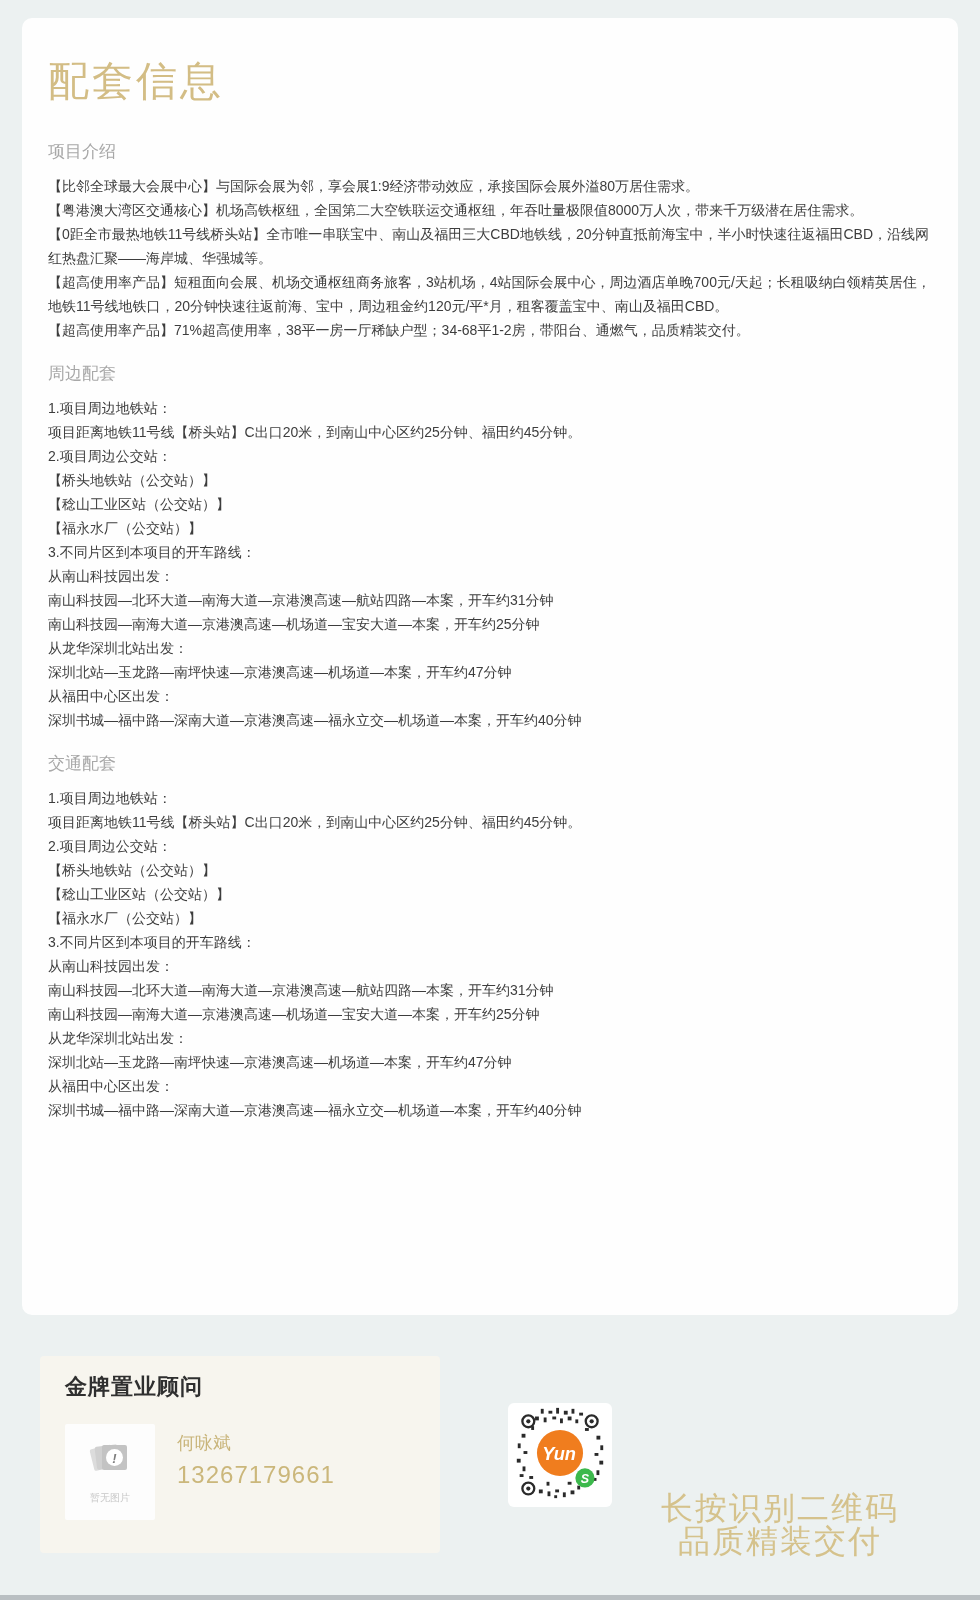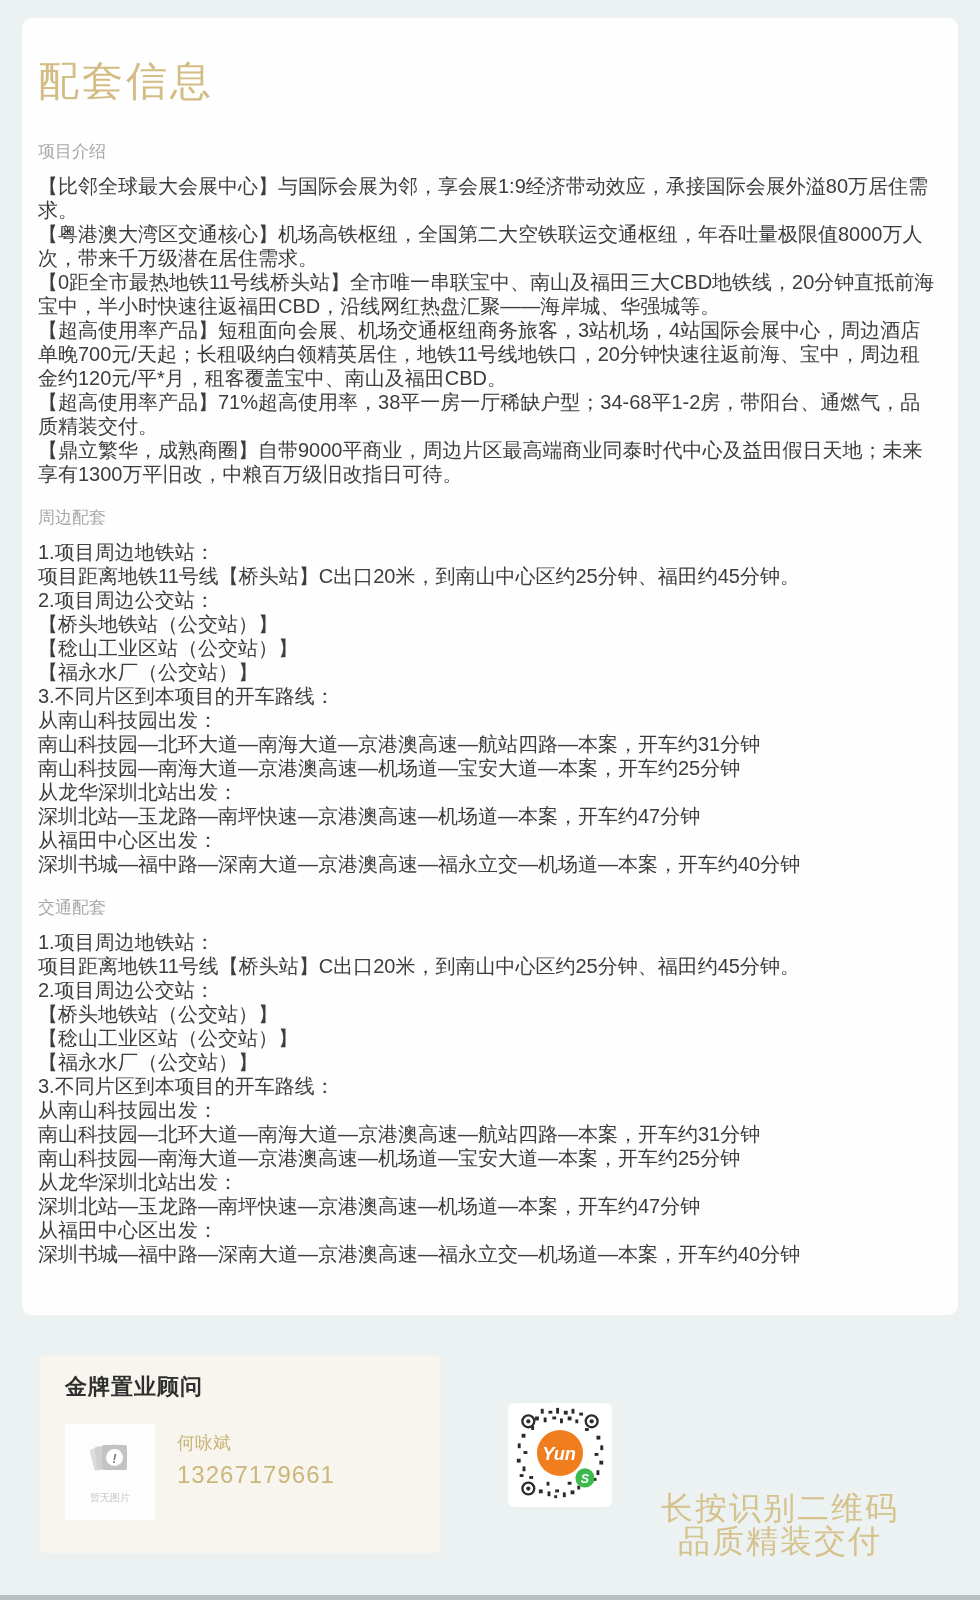--- a/index.html
+++ b/index.html
@@ -6,34 +6,34 @@
   body{
     width:980px;height:1600px;position:relative;
     background:#ecf1f1;
     font-family:"Liberation Sans","DejaVu Sans",sans-serif;
     overflow:hidden;
   }
   
   .main-card{
     position:absolute;left:22px;top:18px;width:936px;height:1297px;
     background:#fefefe;border-radius:10px;
-    box-sizing:border-box;padding:38px 20px 0 16px;
+    box-sizing:border-box;padding:38px 20px 0 26px;
   }
   .page-title{
     margin:0;font-size:41px;line-height:50px;font-weight:400;
     letter-spacing:3px;color:#d3bd85;
   }
   .section-label{
     margin:36px 0 0 0;font-size:17px;line-height:20px;font-weight:400;
     color:#a8a8a8;
   }
   .section-label.later{margin-top:22px;}
   .para-block{margin-top:12px;}
   .para-block p{
-    margin:0;font-size:20px;line-height:24px;color:#3d3d3d;
+    margin:0;font-size:14px;line-height:24px;color:#3d3d3d;
     word-break:break-all;
   }
   
   .consultant-card{
     position:absolute;left:40px;top:1356px;width:400px;height:197px;
     background:#f7f5ee;border-radius:4px;box-sizing:border-box;
     padding:18px 20px 0 25px;
   }
   .consultant-header{
     margin:0;font-size:22px;line-height:26px;font-weight:700;color:#2f2f2f;
@@ -70,21 +70,20 @@
 <div class="main-card">
   <h1 class="page-title">配套信息</h1>
 
   <div class="section-label">项目介绍</div>
   <div class="para-block">
     <p>【比邻全球最大会展中心】与国际会展为邻，享会展1:9经济带动效应，承接国际会展外溢80万居住需求。</p>
     <p>【粤港澳大湾区交通核心】机场高铁枢纽，全国第二大空铁联运交通枢纽，年吞吐量极限值8000万人次，带来千万级潜在居住需求。</p>
     <p>【0距全市最热地铁11号线桥头站】全市唯一串联宝中、南山及福田三大CBD地铁线，20分钟直抵前海宝中，半小时快速往返福田CBD，沿线网红热盘汇聚——海岸城、华强城等。</p>
     <p>【超高使用率产品】短租面向会展、机场交通枢纽商务旅客，3站机场，4站国际会展中心，周边酒店单晚700元/天起；长租吸纳白领精英居住，地铁11号线地铁口，20分钟快速往返前海、宝中，周边租金约120元/平*月，租客覆盖宝中、南山及福田CBD。</p>
     <p>【超高使用率产品】71%超高使用率，38平一房一厅稀缺户型；34-68平1-2房，带阳台、通燃气，品质精装交付。</p>
-    <p>【鼎立繁华，成熟商圈】自带9000平商业，周边片区最高端商业同泰时代中心及益田假日天地；未来享有1300万平旧改，中粮百万级旧改指日可待。</p>
   </div>
 
   <div class="section-label later">周边配套</div>
   <div class="para-block">
     <p>1.项目周边地铁站：</p>
     <p>项目距离地铁11号线【桥头站】C出口20米，到南山中心区约25分钟、福田约45分钟。</p>
     <p>2.项目周边公交站：</p>
     <p>【桥头地铁站（公交站）】</p>
     <p>【稔山工业区站（公交站）】</p>
     <p>【福永水厂（公交站）】</p>

